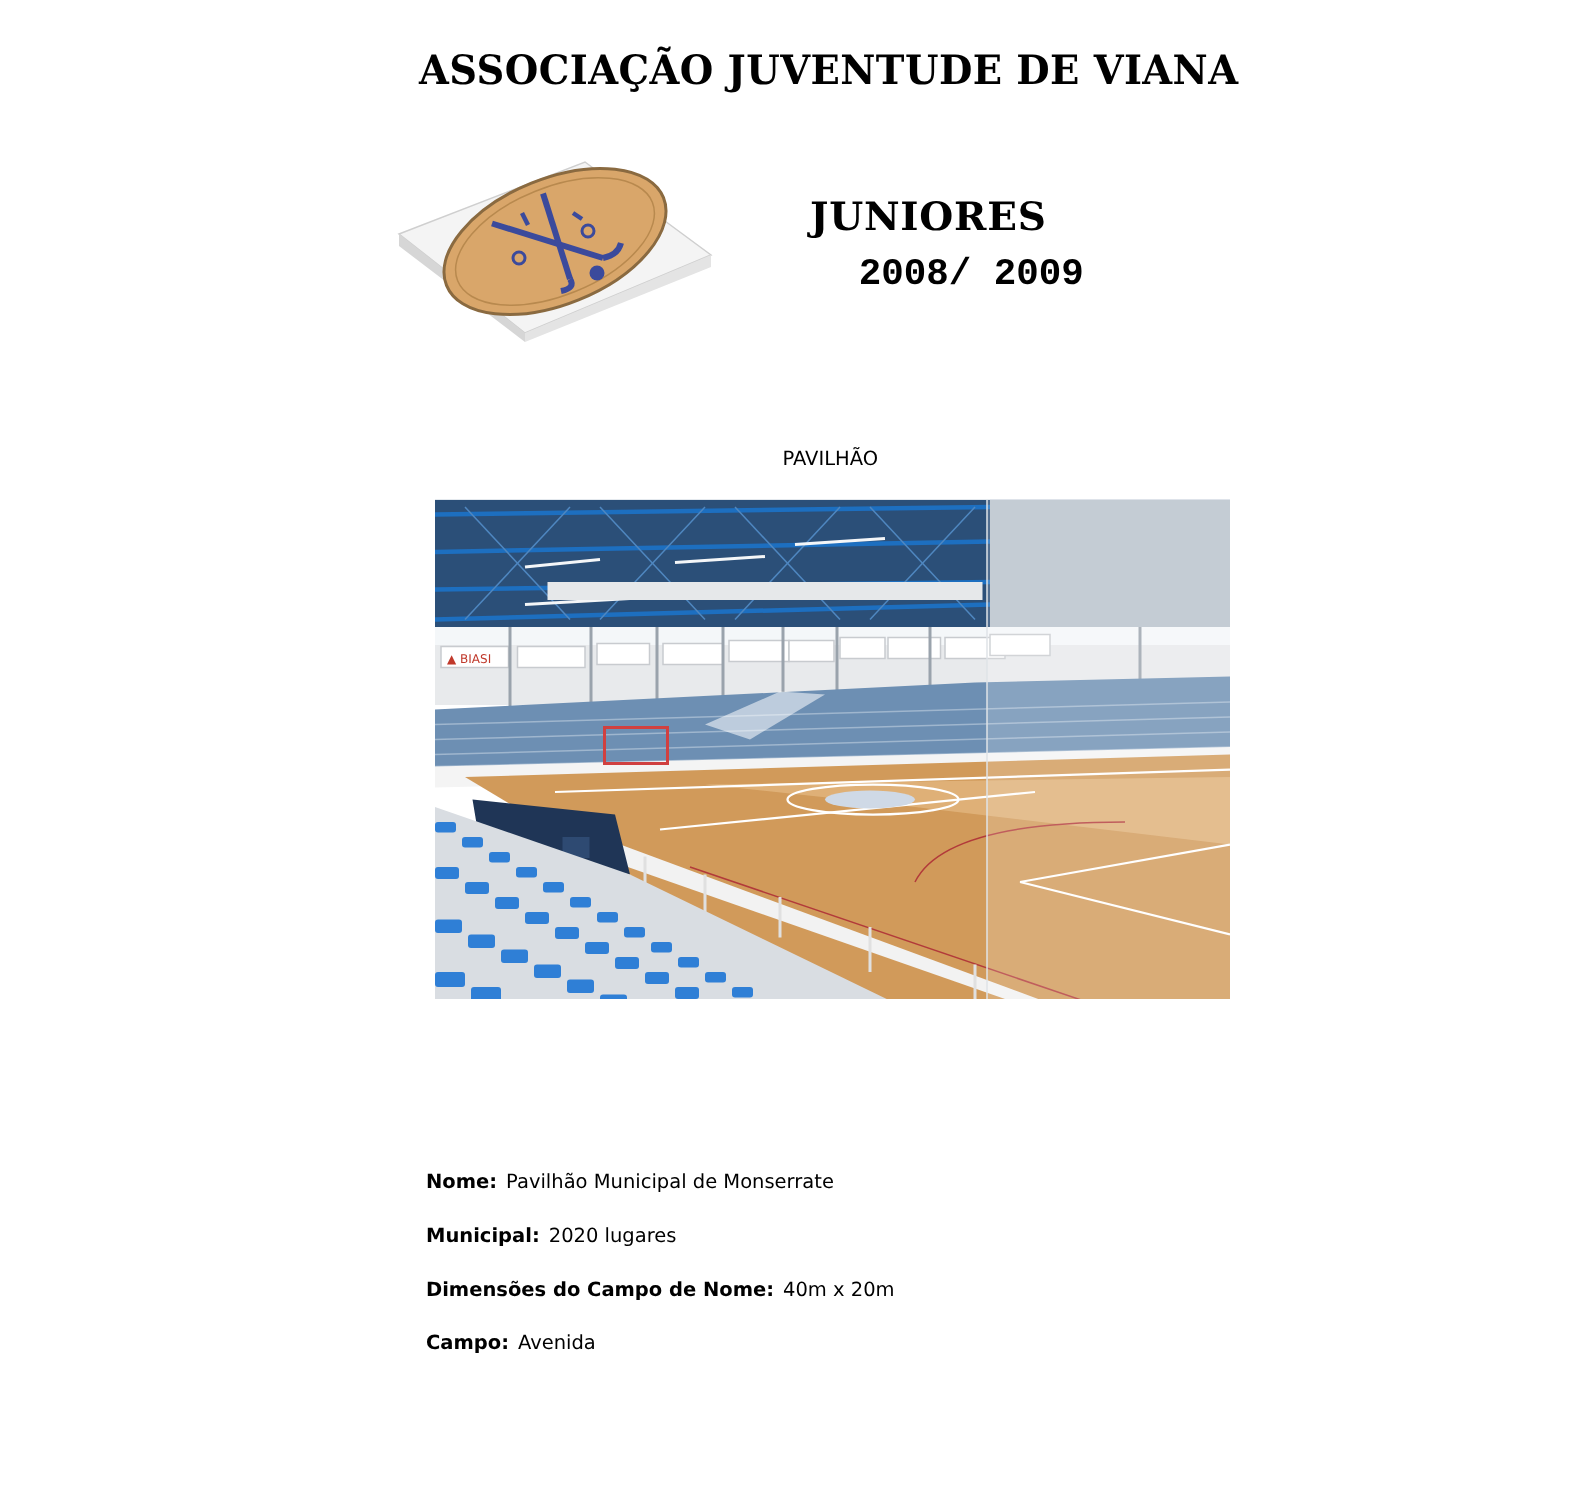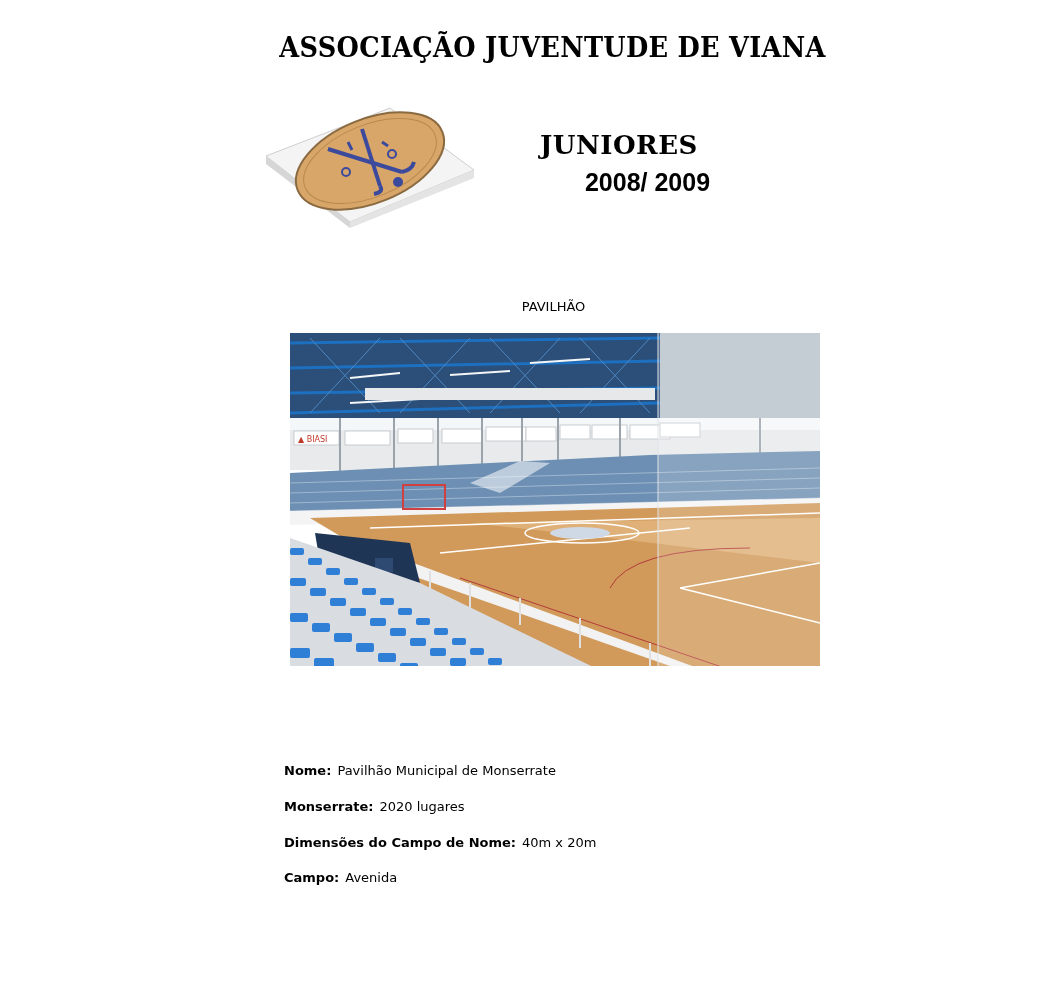--- a/index.html
+++ b/index.html
@@ -1,23 +1,23 @@
 <!DOCTYPE html>
 <html><head>
 <meta charset="utf-8">
 <style>
   html, body { margin:0; padding:0; background:#ffffff; }
   body { width:1052px; height:990px; position:relative; overflow:hidden; font-family:"Liberation Sans", sans-serif; color:#000; }
   .title { position:absolute; left:0; top:32px; width:1105px; text-align:center; font-family:"DejaVu Serif", serif; font-weight:bold; font-size:27px; letter-spacing:0.3px; transform:scaleX(0.95); }
   .logo { position:absolute; left:262px; top:104px; width:220px; height:125px; }
   .juniores { position:absolute; left:540px; top:130px; width:210px; text-align:left; font-family:"DejaVu Serif", serif; font-weight:bold; font-size:26px; letter-spacing:0.5px; }
-  .season { position:absolute; left:535px; top:168px; width:225px; text-align:center; font-family:Liberation Sans, sans-serif; font-weight:bold; font-size:25px; }
+  .season { position:absolute; left:535px; top:168px; width:225px; text-align:center; font-family:Liberation Mono, monospace; font-weight:bold; font-size:25px; }
   .section-label { position:absolute; left:490px; top:299px; width:127px; text-align:center; font-family:"DejaVu Sans", sans-serif; font-weight:normal; font-size:13px; }
   .photo { position:absolute; left:290px; top:333px; width:530px; height:333px; overflow:hidden; }
-  .info { position:absolute; left:284px; top:763px; font-family:"DejaVu Sans", sans-serif; font-size:13px; }
+  .info { position:absolute; left:284px; top:781px; font-family:"DejaVu Sans", sans-serif; font-size:13px; }
   .info-row { height:35.8px; white-space:nowrap; }
   .info-row .lbl { font-weight:bold; }
   .info-row .val { margin-left:6px; }
 </style>
 </head>
 <body>
 
 <div class="title">ASSOCIAÇÃO JUVENTUDE DE VIANA</div>
 
 <div class="logo">
@@ -181,21 +181,21 @@
     <rect x="368" y="0" width="162" height="347" fill="#ffffff" opacity="0.18"></rect>
     <line x1="368" y1="0" x2="368" y2="347" stroke="#dfe3e7" stroke-width="1"></line>
   </svg>
 </div>
 
 <div class="info">
   <div class="info-row">
     <span class="lbl">Nome:</span><span class="val">Pavilhão Municipal de Monserrate</span>
   </div>
   <div class="info-row">
-    <span class="lbl">Monserrate:</span><span class="val">2020 lugares</span>
+    <span class="lbl">Municipal:</span><span class="val">2020 lugares</span>
   </div>
   <div class="info-row">
     <span class="lbl">Dimensões do Campo de Nome:</span><span class="val">40m x 20m</span>
   </div>
   <div class="info-row">
     <span class="lbl">Campo:</span><span class="val">Avenida</span>
   </div>
 </div>
 
 </body></html>

